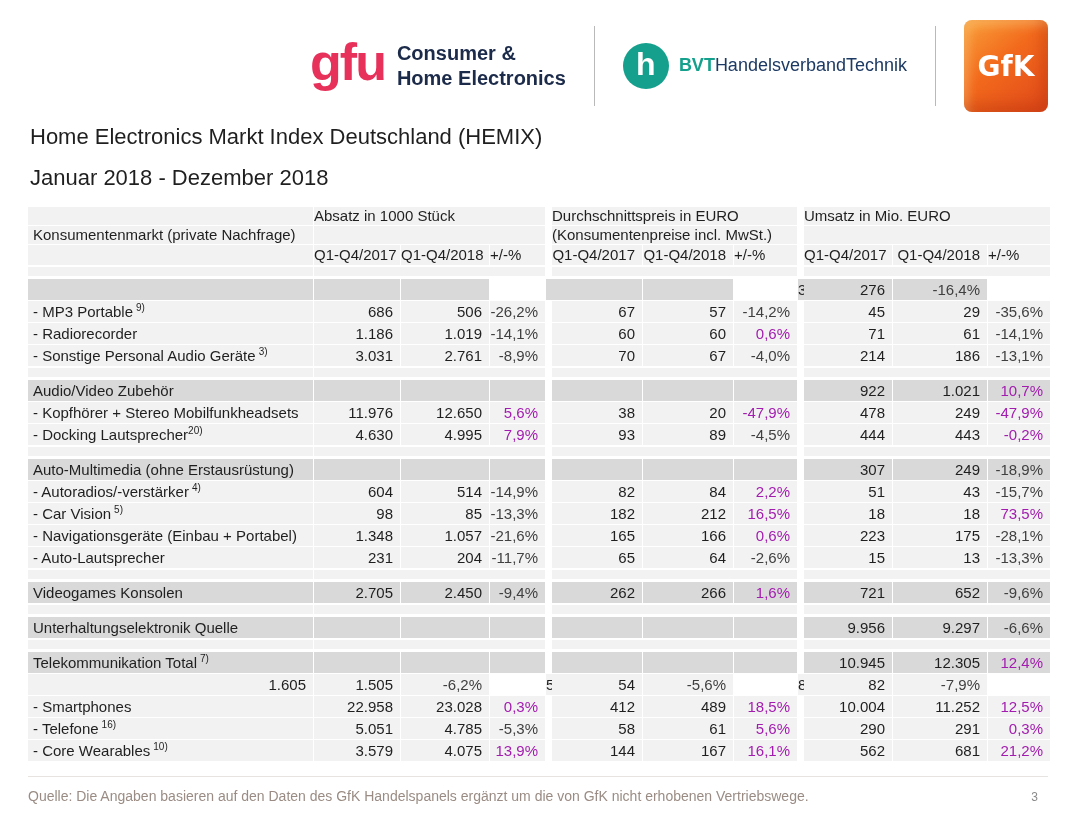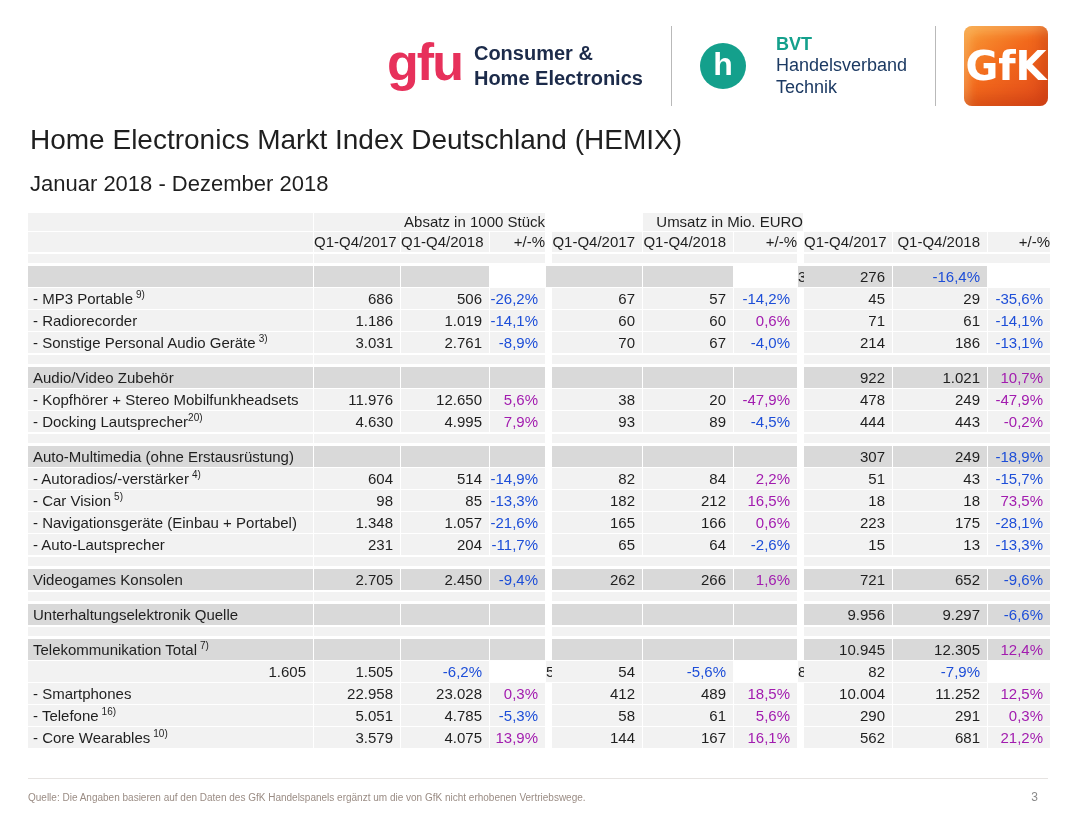--- a/index.html
+++ b/index.html
@@ -13,55 +13,55 @@
 
   
   .logo-bar { display:flex; justify-content:flex-end; align-items:center; height:92px; gap:28px; }
   .logo-gfu { display:flex; align-items:center; gap:12px; }
   .gfu-word { font-size:52px; font-weight:bold; letter-spacing:-2px; line-height:1; padding-bottom:8px; }
   .gfu-tagline { display:flex; flex-direction:column; font-weight:bold; font-size:20px; line-height:1.25; color:#1c2b4a; }
   .logo-divider { width:1px; height:80px; background:#b9b9b9; }
   .logo-bvt { display:flex; align-items:center; gap:10px; }
   .bvt-circle { width:46px; height:46px; border-radius:50%; display:flex; align-items:center; justify-content:center;
                 color:#ffffff; font-size:32px; font-weight:bold; line-height:1; padding-bottom:4px; }
-  .bvt-lines { display:flex; flex-direction:column; font-size:18px; line-height:1.2; color:#1c3a63; font-weight:normal;margin-left:20px; }
+  .bvt-lines { display:flex; flex-direction:row; font-size:18px; line-height:1.2; color:#1c3a63; font-weight:normal; }
   .bvt-top { font-weight:bold; }
-  .logo-gfk { width:84px; height:80px; border-radius:8px; display:flex; align-items:center; justify-content:center;
-              color:#ffffff; font-size:40px; font-weight:bold; letter-spacing:0px;
+  .logo-gfk { width:84px; height:92px; border-radius:8px; display:flex; align-items:center; justify-content:center;
+              color:#ffffff; font-size:28px; font-weight:bold; letter-spacing:0px;
               background:linear-gradient(140deg, #f9a03a 0%, #f2691c 45%, #e0481a 100%);
               box-shadow:inset -6px -8px 14px rgba(150,30,0,.25), inset 5px 6px 10px rgba(255,220,150,.35);
               font-family:"DejaVu Sans", sans-serif; }
 
   
-  .title-1 { font-size:28px; font-weight:normal; margin-top:12px; margin-left:2px; }
+  .title-1 { font-size:22px; font-weight:normal; margin-top:12px; margin-left:2px; }
   .title-2 { font-size:22px; font-weight:normal; margin-top:15px; margin-left:2px; }
 
   
   .hemix-table { margin-top:16px; width:1022px; }
   .t-row { display:grid; grid-template-columns:285px 86px 88px 55px 5px 90px 90px 63px 5px 88px 94px 62px;
            column-gap:1px; margin-bottom:1px; }
   .cell { background:#f2f2f2; font-size:15px; line-height:21px; height:21px; white-space:nowrap; overflow:visible; }
   .gapcol { background:transparent; }
   .lbl { padding-left:5px; text-align:left; }
   .num { text-align:right; padding-right:7px; }
-  .ctr { text-align:right; }
+  .ctr { text-align:left; }
   .section-row .cell { background:#d9d9d9; }
   .spacer-row .cell { height:9px; }
   .spacer-row { margin-top:2px; margin-bottom:3px; }
   .hrow .cell { height:18px; line-height:18px; }
   .hrow3 .cell { height:20px; line-height:20px; }
   sup { font-size:10px; vertical-align:super; line-height:0; margin-left:3px; }
   sup.tight { margin-left:0; }
-  .red { color:#1d4ed8; }
+  .red { color:#404040; }
   .green { color:#a21caf; }
 
   
   .footer { position:absolute; left:28px; right:27px; bottom:10px; border-top:1px solid #e6e3e1;
             padding-top:11px; display:flex; justify-content:space-between; align-items:baseline; }
-  .footer-src { font-size:10px; color:#9a8c84; }
+  .footer-src { font-size:14px; color:#9a8c84; }
   .footer-page { font-size:12px; color:#8a8a8a; padding-right:10px; }
 </style>
 </head>
 <body>
 
 <div class="page">
 
   <div class="logo-bar">
     <div class="logo-gfu">
       <span class="gfu-word" style="color:#e7315b;">gfu</span>
@@ -84,22 +84,31 @@
   </div>
 
   <div class="title-1">Home Electronics Markt Index Deutschland (HEMIX)</div>
   <div class="title-2">Januar 2018 - Dezember 2018</div>
 
   <div class="hemix-table" id="hemix-table">
       <div class="t-row hrow">
         <div class="cell"></div>
         <div class="cell ctr" style="grid-column: span 3;">Absatz in 1000 Stück</div>
         <div class="gapcol"></div>
+        <div class="cell ctr" style="grid-column: span 3;">Durchschnittspreis in EURO</div>
         <div class="gapcol"></div>
         <div class="cell ctr" style="grid-column: span 3;">Umsatz in Mio. EURO</div>
+      </div>
+      <div class="t-row hrow">
+        <div class="cell lbl">Konsumentenmarkt (private Nachfrage)</div>
+        <div class="cell ctr" style="grid-column: span 3;"></div>
+        <div class="gapcol"></div>
+        <div class="cell ctr" style="grid-column: span 3;">(Konsumentenpreise incl. MwSt.)</div>
+        <div class="gapcol"></div>
+        <div class="cell ctr" style="grid-column: span 3;"></div>
       </div>
       <div class="t-row hrow hrow3">
         <div class="cell"></div>
         <div class="cell num">Q1-Q4/2017</div>
         <div class="cell num">Q1-Q4/2018</div>
         <div class="cell ctr">+/-%</div>
         <div class="gapcol"></div>
         <div class="cell num">Q1-Q4/2017</div>
         <div class="cell num">Q1-Q4/2018</div>
         <div class="cell ctr">+/-%</div>

